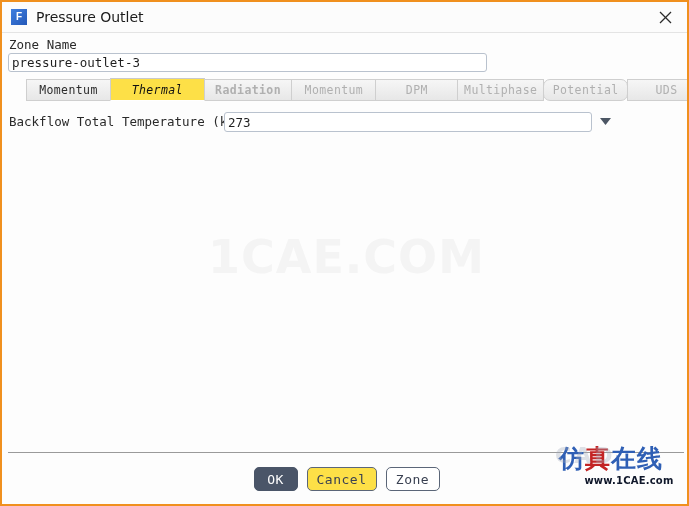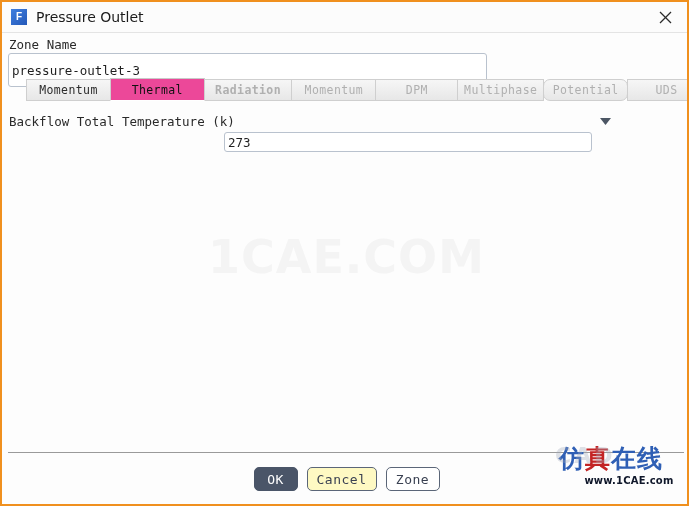--- a/index.html
+++ b/index.html
@@ -88,21 +88,21 @@
     top: 51px;
     width: 479px;
     height: 19px;
     box-sizing: border-box;
     border: 1px solid #b9c2ce;
     border-radius: 3px;
     background: #ffffff;
     font-family: "DejaVu Sans Mono", monospace;
     font-size: 12.5px;
     color: #1f1f1f;
-    padding: 16px 3px;
+    padding: 8px 3px;
     line-height: 17px;
     outline: none;
   }
 
   
   .tabs {
     position: absolute;
     left: 24px;
     top: 77px;
     width: 679px;
@@ -121,28 +121,29 @@
     letter-spacing: 0.4px;
     background: linear-gradient(#f6f6f6, #e7e7e7);
     border: 1px solid #cfcfcf;
     border-bottom: 1px solid #cfcfcf;
     margin-right: -1px;
     color: #b0b0b0;
     white-space: nowrap;
   }
   .tab.enabled { color: #2b2b2b; }
   .tab.active {
-    background: #ec4899;
+    background: #fde047;
     color: #111111;
     border-bottom-color: #ffffff;
     border-top-color: #c9c9c9;
     height: 23px;
     margin-top: -1px;
     z-index: 3;
     position: relative;
+    font-style: italic;
   }
   .tab-momentum   { width: 86px; }
   .tab-thermal    { width: 96px; }
   .tab-radiation  { width: 90px; font-weight: bold; }
   .tab-species    { width: 86px; }
   .tab-dpm        { width: 84px; }
   .tab-multiphase { width: 88px; }
   .tab-potential  { width: 86px; border-radius: 7px; }
   .tab-uds        { width: 80px; }
 
@@ -165,21 +166,20 @@
     box-sizing: border-box;
     border: 1px solid #b9c2ce;
     border-radius: 3px;
     background: #ffffff;
     font-family: "DejaVu Sans Mono", monospace;
     font-size: 12.5px;
     color: #1f1f1f;
     padding: 0 3px;
     line-height: 18px;
     outline: none;
-    margin-top: 20px;
   }
   .dropdown-arrow {
     position: absolute;
     left: 596px;
     top: 115px;
     width: 14px;
     height: 10px;
     display: flex;
     align-items: center;
     justify-content: center;
@@ -233,21 +233,21 @@
     cursor: default;
   }
   .btn-ok {
     width: 44px;
     background: #4a5568;
     color: #ffffff;
     border: 1px solid #4a5568;
   }
   .btn-cancel {
     width: 70px;
-    background: #fef9c3;
+    background: #fde047;
     color: #3a4152;
     border: 1px solid #5b6678;
   }
   .btn-help {
     width: 54px;
     background: #ffffff;
     color: #3a4152;
     border: 1px solid #5b6678;
   }
 

